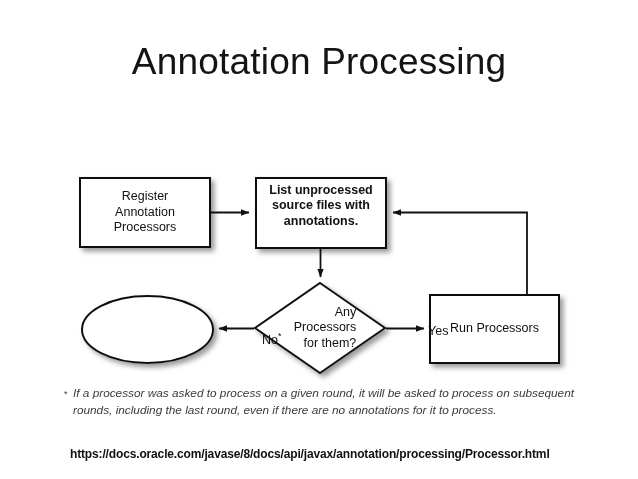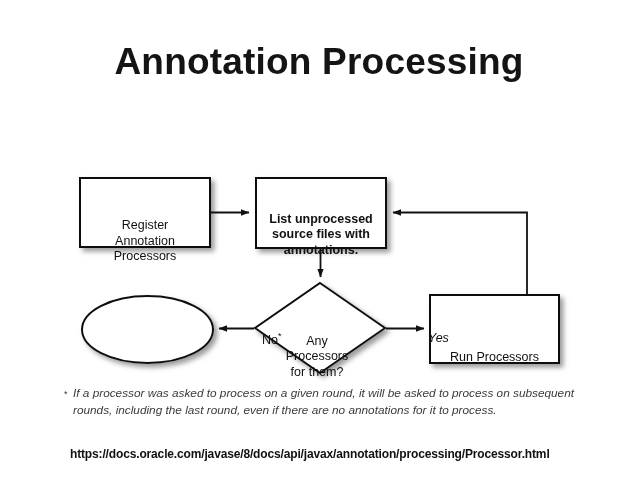--- a/index.html
+++ b/index.html
@@ -25,21 +25,21 @@
   }
 
   
   #title {
     position: absolute;
     left: 0;
     top: 41px;
     width: 638px;
     text-align: center;
     font-size: 37px;
-    font-weight: 700;
+    font-weight: 400;
     letter-spacing: 0.2px;
     color: #141414;
     white-space: nowrap;
   }
 
   
   #chart-svg {
     position: absolute;
     left: 0; top: 0;
     width: 638px;
@@ -50,38 +50,37 @@
   .node-text {
     position: absolute;
     text-align: center;
     font-size: 12.5px;
     line-height: 15.5px;
     color: #111111;
     white-space: pre-line;
     display: flex;
     align-items: center;
     justify-content: center;
-    margin-top: 29px;
   }
   #txt-register   { left: 80px;  top: 178px; width: 130px; height: 69px; }
   #txt-list       { left: 256px; top: 178px; width: 130px; height: 56px; font-weight: bold; }
   #txt-run        { left: 430px; top: 295px; width: 129px; height: 68px; }
   #txt-compile    { left: 82px;  top: 296px; width: 131px; height: 67px; }
-  #txt-decision   { left: 248px; top: 283px; width: 130px; height: 90px; }
+  #txt-decision   { left: 256px; top: 283px; width: 130px; height: 90px; text-align: right; }
   #txt-decision span { display:block; transform: translateX(4px); }
 
   .edge-label {
     position: absolute;
     font-size: 12.5px;
     color: #111111;
     white-space: nowrap;
     margin-left: 38px;
   }
   #lbl-no  { left: 224px; top: 331px; }
-  #lbl-yes { left: 390px; top: 331px; font-style: italic; }
+  #lbl-yes { left: 390px; top: 324px; }
   #lbl-no sup { font-size: 9px; vertical-align: super; }
 
   
   #footnote {
     position: absolute;
     left: 64px;
     top: 385px;
     width: 520px;
     font-size: 11.8px;
     line-height: 16.6px;

